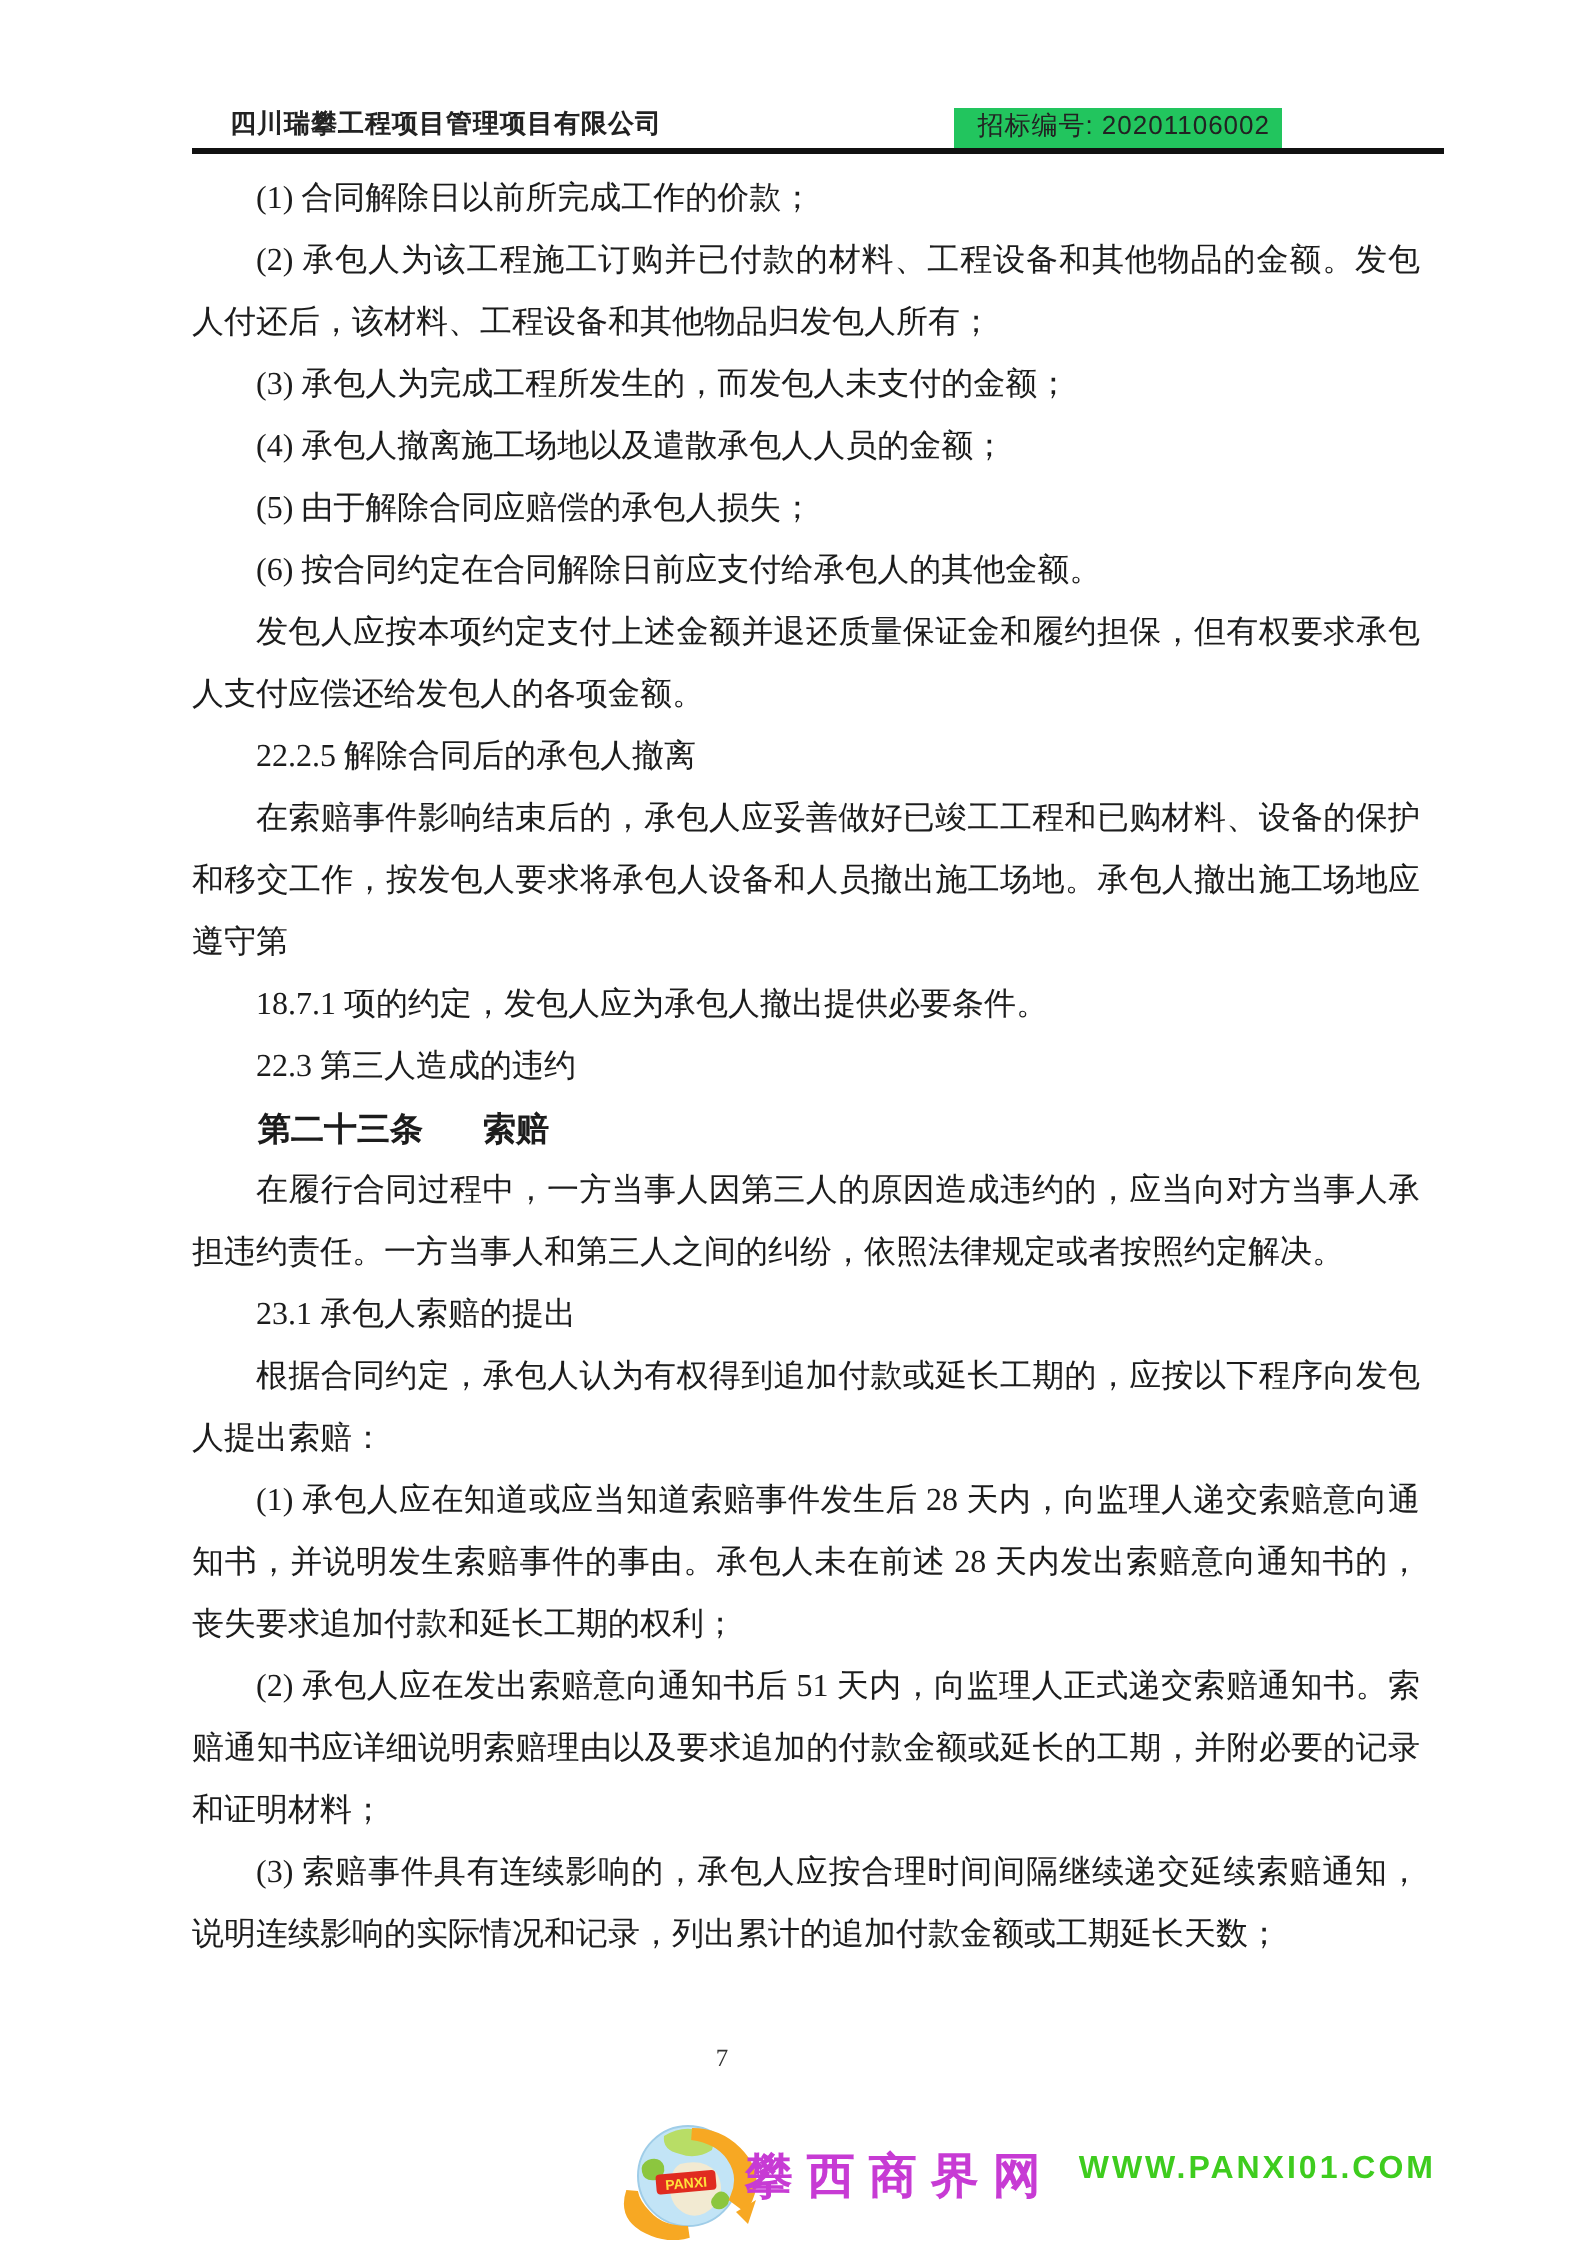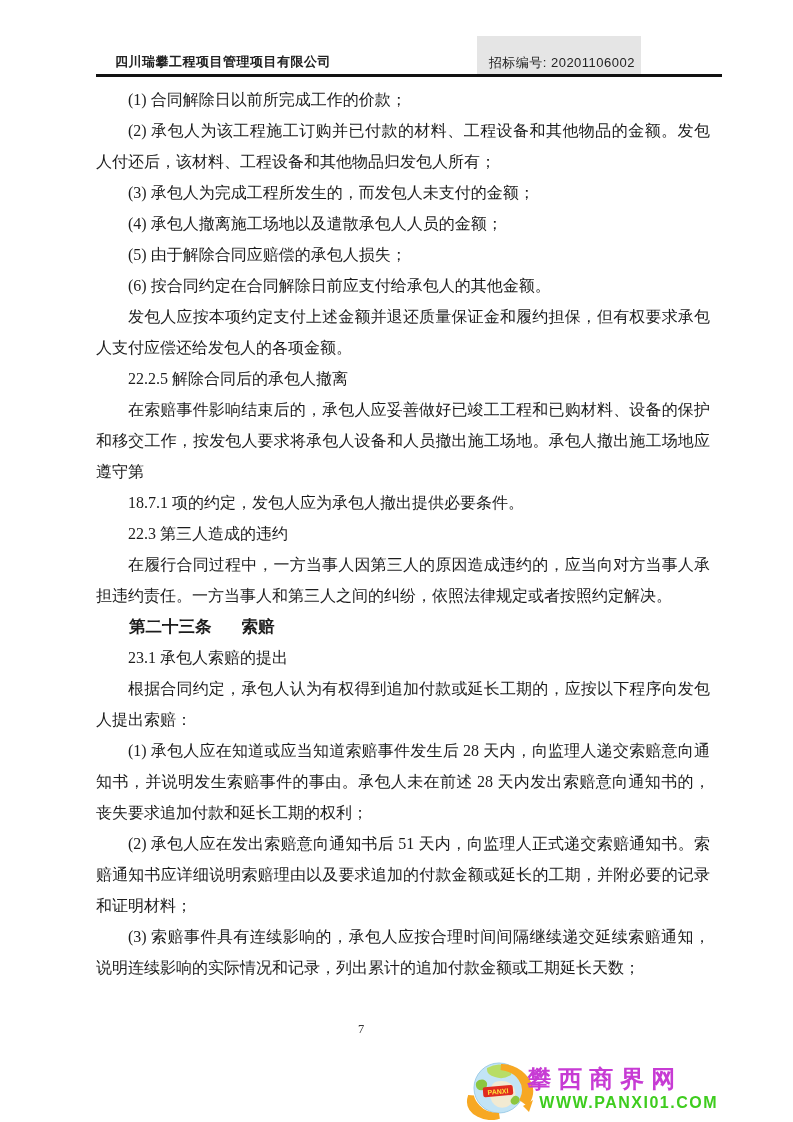--- a/index.html
+++ b/index.html
@@ -29,23 +29,23 @@
   }
   .company-name {
     margin-left: 19px;
     font-weight: 600;
     color: #222;
     padding-bottom: 3px;
     letter-spacing: 0.5px;
   }
   .bid-number {
     margin-right: 81px;
-    background: #e5e5e5;
+    background: #22c55e;
     color: #222;
-    padding: 18px 6px 2px 12px;
+    padding: 0 6px 2px 12px;
     letter-spacing: 0.5px;
   }
   
   .doc {
     position: absolute;
     left: 96px;
     top: 84px;
     width: 614px;
     font-size: 16px;
     line-height: 31px;
@@ -70,21 +70,21 @@
   
   .watermark {
     position: absolute;
     right: 4px;
     bottom: 2px;
     display: flex;
     align-items: center;
     font-family: "Liberation Sans", "DejaVu Sans", sans-serif;
   }
   .wm-globe { width: 70px; height: 62px; margin-right: -8px; flex: 0 0 auto; }
-  .wm-text { display: flex; flex-direction: column; align-items: flex-start; text-align: right; }
+  .wm-text { display: flex; flex-direction: row; align-items: flex-start; text-align: right; }
   .wm-name {
     font-size: 24px;
     font-weight: bold;
     color: var(--wm-name, #c73bd4);
     letter-spacing: 7px;
     line-height: 28px;
     white-space: nowrap;
   }
   .wm-url {
     font-size: 16px;
@@ -111,22 +111,22 @@
       <p class="para body">(2) 承包人为该工程施工订购并已付款的材料、工程设备和其他物品的金额。发包人付还后，该材料、工程设备和其他物品归发包人所有；</p>
       <p class="para body">(3) 承包人为完成工程所发生的，而发包人未支付的金额；</p>
       <p class="para body">(4) 承包人撤离施工场地以及遣散承包人人员的金额；</p>
       <p class="para body">(5) 由于解除合同应赔偿的承包人损失；</p>
       <p class="para body">(6) 按合同约定在合同解除日前应支付给承包人的其他金额。</p>
       <p class="para body">发包人应按本项约定支付上述金额并退还质量保证金和履约担保，但有权要求承包人支付应偿还给发包人的各项金额。</p>
       <p class="para body">22.2.5 解除合同后的承包人撤离</p>
       <p class="para body">在索赔事件影响结束后的，承包人应妥善做好已竣工工程和已购材料、设备的保护和移交工作，按发包人要求将承包人设备和人员撤出施工场地。承包人撤出施工场地应遵守第</p>
       <p class="para body">18.7.1 项的约定，发包人应为承包人撤出提供必要条件。</p>
       <p class="para body">22.3 第三人造成的违约</p>
+      <p class="para heading"><span>第二十三条</span><span class="heading-title">索赔</span></p>
       <p class="para body">在履行合同过程中，一方当事人因第三人的原因造成违约的，应当向对方当事人承担违约责任。一方当事人和第三人之间的纠纷，依照法律规定或者按照约定解决。</p>
-      <p class="para heading"><span>第二十三条</span><span class="heading-title">索赔</span></p>
       <p class="para body">23.1 承包人索赔的提出</p>
       <p class="para body">根据合同约定，承包人认为有权得到追加付款或延长工期的，应按以下程序向发包人提出索赔：</p>
       <p class="para body">(1) 承包人应在知道或应当知道索赔事件发生后 28 天内，向监理人递交索赔意向通知书，并说明发生索赔事件的事由。承包人未在前述 28 天内发出索赔意向通知书的，丧失要求追加付款和延长工期的权利；</p>
       <p class="para body">(2) 承包人应在发出索赔意向通知书后 51 天内，向监理人正式递交索赔通知书。索赔通知书应详细说明索赔理由以及要求追加的付款金额或延长的工期，并附必要的记录和证明材料；</p>
       <p class="para body">(3) 索赔事件具有连续影响的，承包人应按合理时间间隔继续递交延续索赔通知，说明连续影响的实际情况和记录，列出累计的追加付款金额或工期延长天数；</p>
     </div>
 
   <div class="page-number">7</div>
 
   <div class="watermark">

